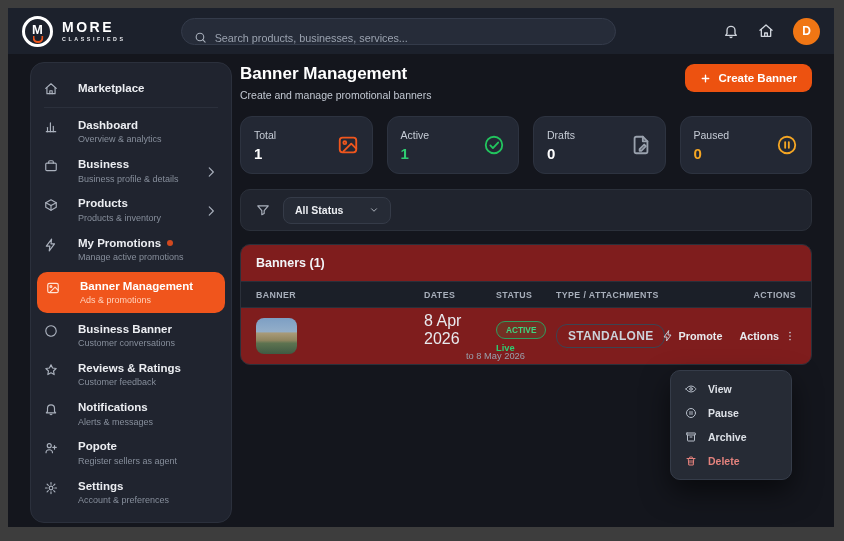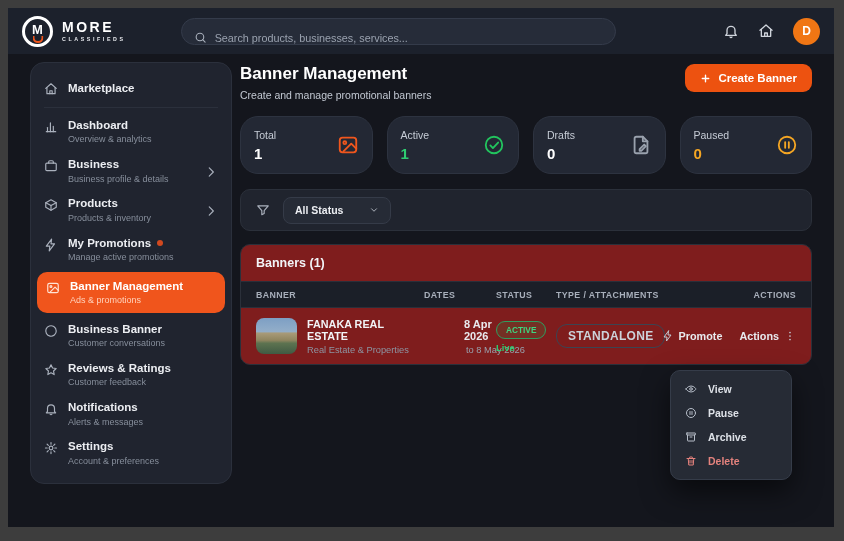--- a/index.html
+++ b/index.html
@@ -21,21 +21,21 @@
   .search-ph { color:#9aa2af; font-size:10.8px; }
   .top-right { margin-left:auto; display:flex; align-items:center; gap:19px; }
   .top-icon { width:16px; height:16px; color:#cfd4dc; cursor:pointer; }
   .avatar { width:27px; height:27px; border-radius:50%; background:#f07614; color:#fff; font-size:12px; font-weight:bold; display:flex; align-items:center; justify-content:center; }
 
   
   .body { flex:1; display:flex; gap:8px; padding:8px 22px 8px 22px; min-height:0; }
 
   
   .sidebar { width:202px; flex:0 0 202px; background:#20242f; border:1px solid #2b303c; border-radius:14px; padding:8px 0 10px 0; align-self:flex-start; }
-  .side-item { display:flex; align-items:flex-start; gap:10px; padding:6px 13px; cursor:pointer; position:relative; }
+  .side-item { display:flex; align-items:flex-start; gap:20px; padding:6px 13px; cursor:pointer; position:relative; }
   .side-item .icon { width:14px; height:14px; color:#aab1bd; margin-top:2px; flex:0 0 14px; }
   .side-text { display:flex; flex-direction:column; }
   .side-label { color:#eceef2; font-size:11.5px; font-weight:bold; line-height:1.25; display:flex; align-items:center; gap:6px; }
   .side-sub { color:#868e9b; font-size:9px; margin-top:2px; line-height:1.2; }
   .side-item.first { align-items:center; padding-top:9px; padding-bottom:9px; }
   .divider { height:1px; background:#2b303c; margin:2px 13px 4px 13px; }
   .chev { margin-left:auto; width:11px; height:11px; color:#9aa2af; align-self:center; }
   .dot { width:6px; height:6px; border-radius:50%; background:#d1491f; display:inline-block; }
   .side-item.active { background:#f0551c; border-radius:10px; margin:3px 6px; padding:7px 9px; }
   .side-item.active .icon { color:#ffe3d4; }
@@ -44,21 +44,21 @@
 
   
   .main { flex:1; position:relative; min-width:0; }
   .page-head { display:flex; align-items:flex-start; justify-content:space-between; padding-top:2px; }
   .page-title { color:#ffffff; font-size:17px; font-weight:bold; }
   .page-sub { color:#c2c8d2; font-size:10.5px; margin-top:5px; }
   .btn-create { background:#ed5210; color:#fff; border:none; border-radius:9px; padding:8px 15px; font-size:11.5px; font-weight:bold; display:flex; align-items:center; gap:7px; cursor:pointer; font-family:inherit; }
   .btn-create .icon { width:11px; height:11px; }
 
   .stats { display:grid; grid-template-columns:repeat(4,1fr); gap:14px; margin-top:15px; }
-  .stat-card { background:#232834; border:1px solid #2d3340; border-radius:18px; padding:9px 13px; height:58px; display:flex; align-items:center; justify-content:space-between; }
+  .stat-card { background:#232834; border:1px solid #2d3340; border-radius:12px; padding:9px 13px; height:58px; display:flex; align-items:center; justify-content:space-between; }
   .stat-left { display:flex; flex-direction:column; }
   .stat-label { color:#c6ccd6; font-size:10.5px; }
   .stat-value { font-size:15px; font-weight:bold; color:#ffffff; margin-top:4px; }
   .stat-value.green { color:#2ecc71; }
   .stat-value.amber { color:#f5a623; }
   .stat-icon { width:22px; height:22px; }
   .stat-icon.orange { color:#f0561d; }
   .stat-icon.green { color:#22c55e; }
   .stat-icon.gray { color:#99a1ad; }
   .stat-icon.amber { color:#f5a623; }
@@ -74,21 +74,21 @@
   .t-grid { display:grid; grid-template-columns:168px 72px 60px 1fr 118px; align-items:center; padding:0 15px; }
   .t-head { background:#1b1f28; border-top:1px solid #2a2f3a; border-bottom:1px solid #2a2f3a; height:27px; }
   .t-col { color:#a8afbb; font-size:8.8px; font-weight:bold; letter-spacing:.4px; }
   .t-col.right { text-align:right; }
   .t-row { height:56px; }
   .cell-banner { display:flex; align-items:center; gap:10px; }
   .thumb { width:41px; height:36px; border-radius:8px; flex:0 0 41px;
     background:linear-gradient(180deg,#7d9fc4 0%,#93aec9 38%,#a89a78 42%,#8f855f 62%,#5d7350 70%,#3f5a43 100%); }
   .b-name { color:#f2f4f7; font-size:10.8px; font-weight:bold; }
   .b-cat { color:#8d95a2; font-size:9.3px; margin-top:3px; }
-  .d-from { color:#e8eaee; font-size:11px; font-weight:bold;margin-left:40px; }
+  .d-from { color:#e8eaee; font-size:16px; font-weight:normal; }
   .d-to { color:#98a0ac; font-size:9.3px; margin-top:3px; white-space:nowrap;padding-left:42px; }
   .badge-active { display:inline-block; background:rgba(34,197,94,.12); border:1px solid #2f9e5f; color:#3fd57f; font-size:8.3px; font-weight:bold; padding:3px 9px; border-radius:10px; }
   .status-live { color:#2ecc71; font-size:9.3px; font-weight:bold; margin-top:4px; }
   .badge-type { display:inline-block; border:1px solid #3c4452; color:#ccd2da; font-size:12px; font-weight:bold; padding:4px 11px; border-radius:11px; letter-spacing:.3px; }
   .cell-actions { display:flex; align-items:center; justify-content:flex-end; gap:9px; }
   .promote { display:flex; align-items:center; gap:5px; color:#e8eaee; font-size:10.8px; font-weight:bold; cursor:pointer; }
   .promote .icon { width:12px; height:12px; color:#c4cad3; }
   .actions-btn { display:flex; align-items:center; gap:5px; color:#e8eaee; font-size:10.8px; font-weight:bold; cursor:pointer; margin-left:8px; }
   .actions-btn .icon { width:12px; height:12px; color:#c4cad3; }
 
@@ -272,20 +272,34 @@
                 <path d="M18 16v-5a6 6 0 10-12 0v5l-2 2.5h16L18 16z"></path>
                 <path d="M10.5 21a1.8 1.8 0 003 0"></path>
               </svg>
             </span>
         <div class="side-text">
           <span class="side-label">Notifications</span>
           <span class="side-sub">Alerts &amp; messages</span>
         </div>
       </div>
 
+      <div class="side-item">
+        <span class="icon">
+              <svg viewBox="0 0 24 24" fill="none" stroke="currentColor" stroke-width="2" stroke-linecap="round" stroke-linejoin="round">
+                <circle cx="9" cy="8" r="3.4"></circle>
+                <path d="M3.5 20c0-3 2.5-5 5.5-5s5.5 2 5.5 5"></path>
+                <path d="M18 8v6"></path>
+                <path d="M15 11h6"></path>
+              </svg>
+            </span>
+        <div class="side-text">
+          <span class="side-label">Popote</span>
+          <span class="side-sub">Register sellers as agent</span>
+        </div>
+      </div>
 
       <div class="side-item">
         <span class="icon">
               <svg viewBox="0 0 24 24" fill="none" stroke="currentColor" stroke-width="2" stroke-linecap="round" stroke-linejoin="round">
                 <circle cx="12" cy="12" r="3.2"></circle>
                 <path d="M12 2.5v3M12 18.5v3M2.5 12h3M18.5 12h3M5.3 5.3l2.1 2.1M16.6 16.6l2.1 2.1M18.7 5.3l-2.1 2.1M7.4 16.6l-2.1 2.1"></path>
               </svg>
             </span>
         <div class="side-text">
           <span class="side-label">Settings</span>
@@ -385,24 +399,20 @@
         <div class="t-grid t-head">
           <span class="t-col">BANNER</span>
           <span class="t-col">DATES</span>
           <span class="t-col">STATUS</span>
           <span class="t-col">TYPE / ATTACHMENTS</span>
           <span class="t-col right">ACTIONS</span>
         </div>
         <div class="t-grid t-row">
           <div class="cell-banner">
             <div class="thumb"></div>
-            <div>
-              <div class="b-name">FANAKA REAL ESTATE</div>
-              <div class="b-cat">Real Estate &amp; Properties</div>
-            </div>
           </div>
           <div>
             <div class="d-from">8 Apr 2026</div>
             <div class="d-to">to 8 May 2026</div>
           </div>
           <div>
             <span class="badge-active">ACTIVE</span>
             <div class="status-live">Live</div>
           </div>
           <div>

